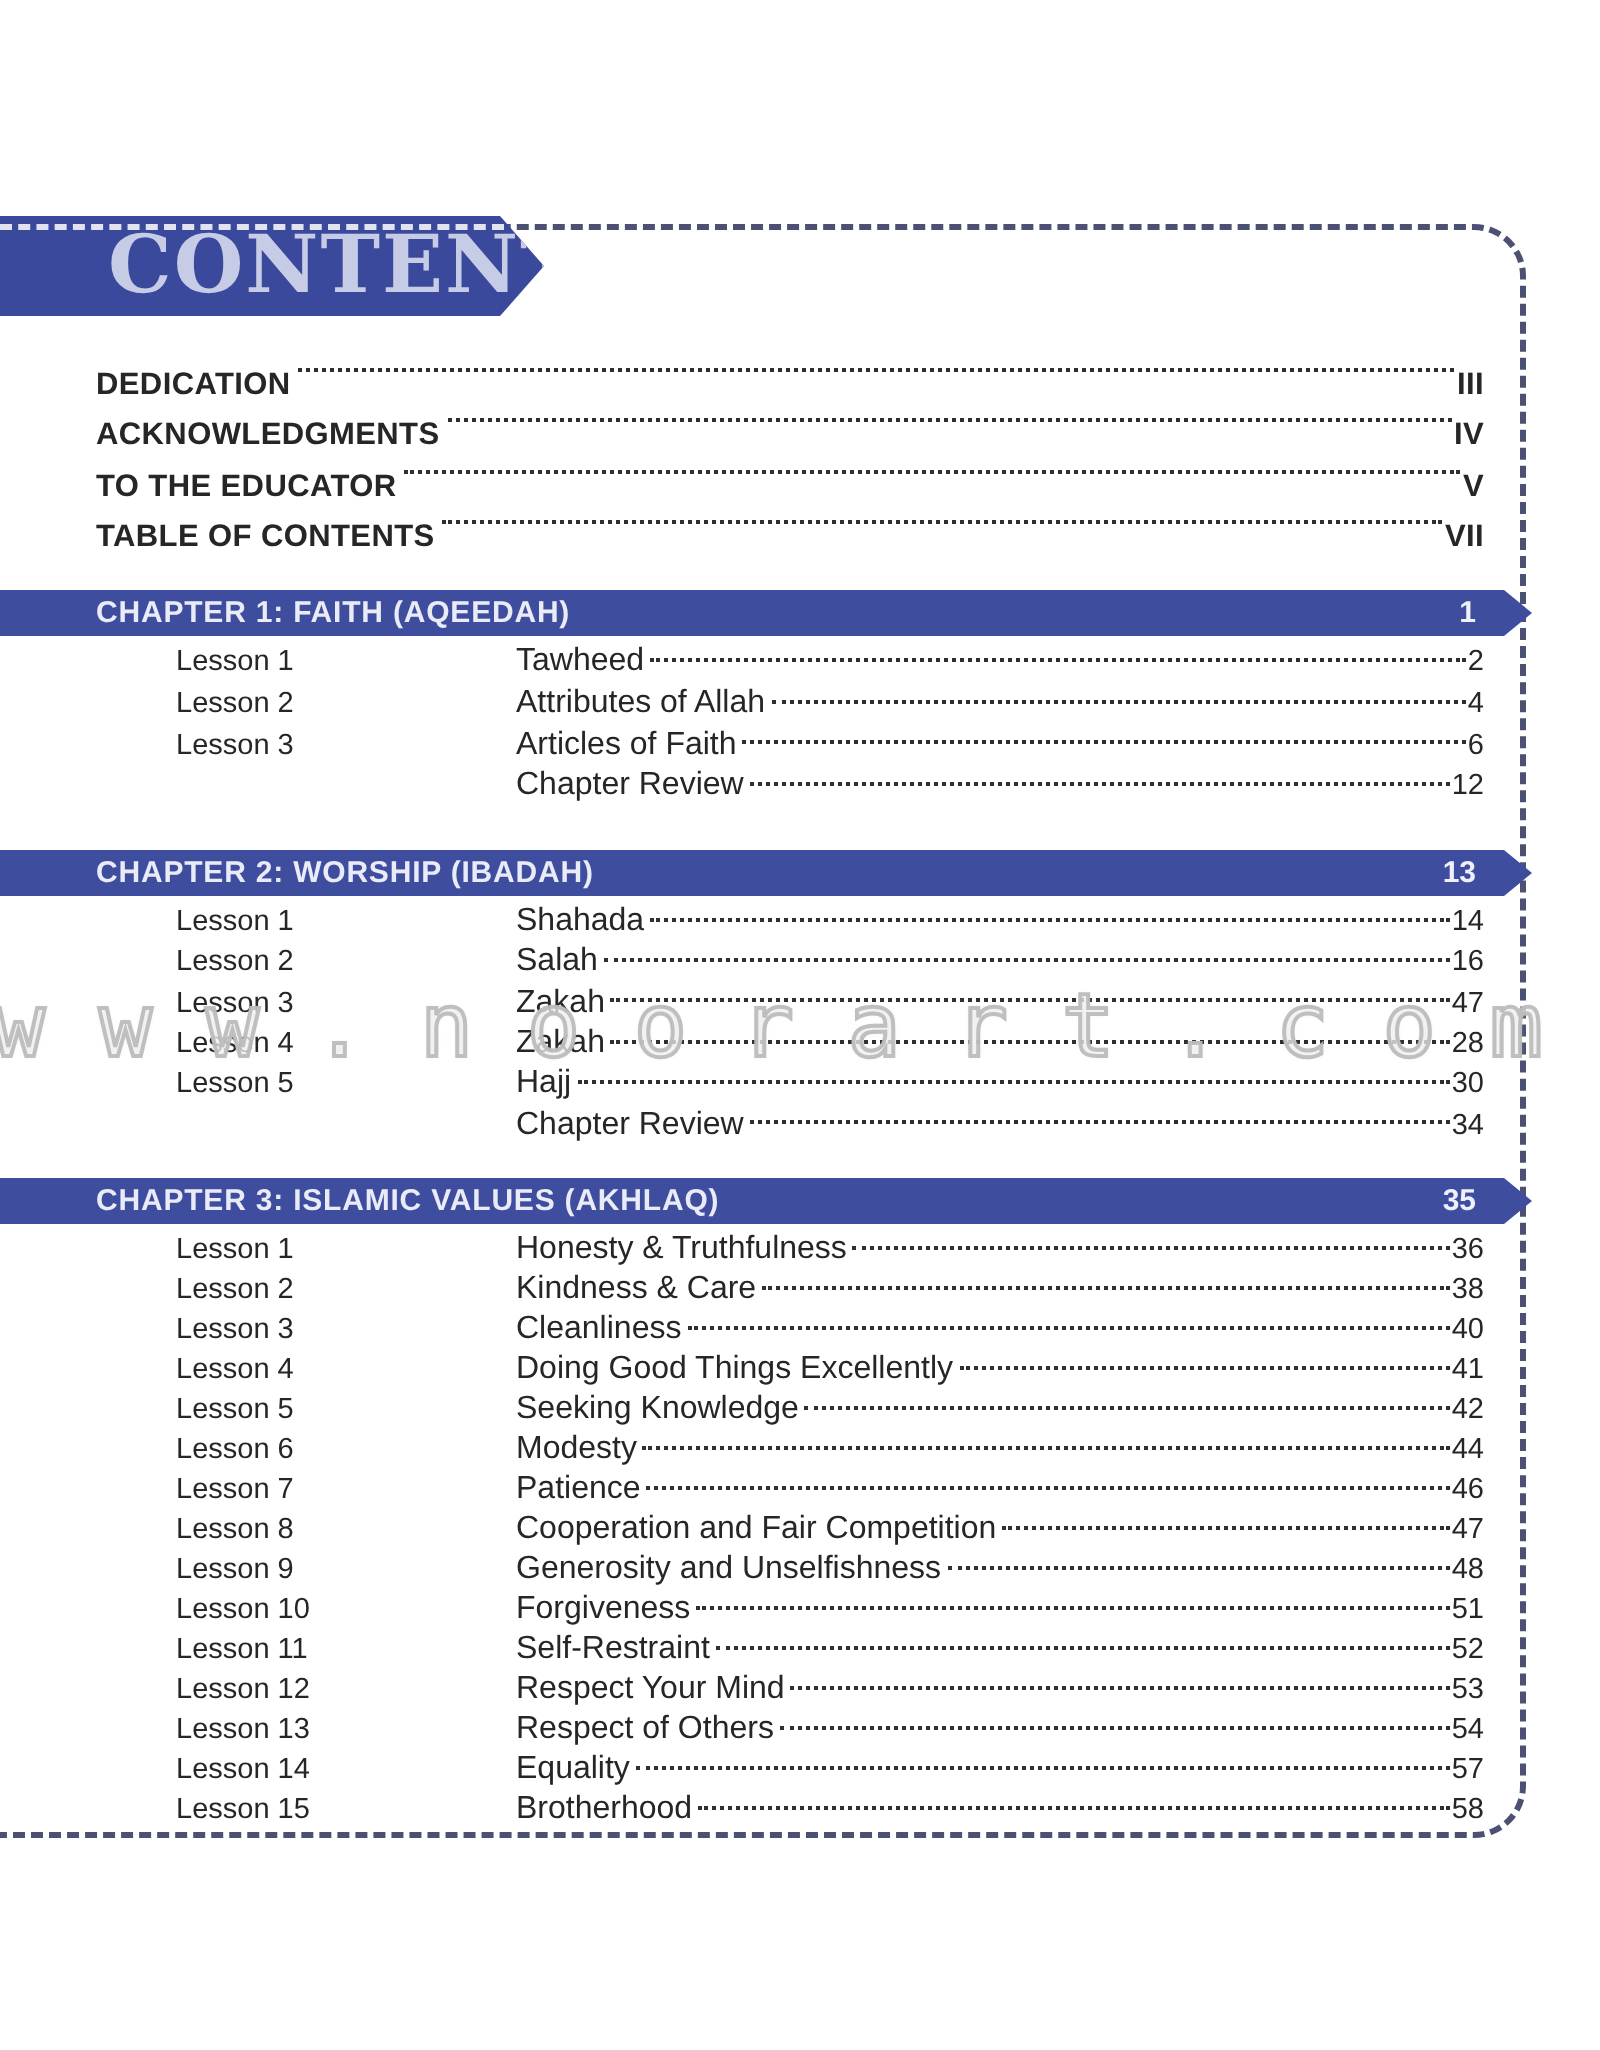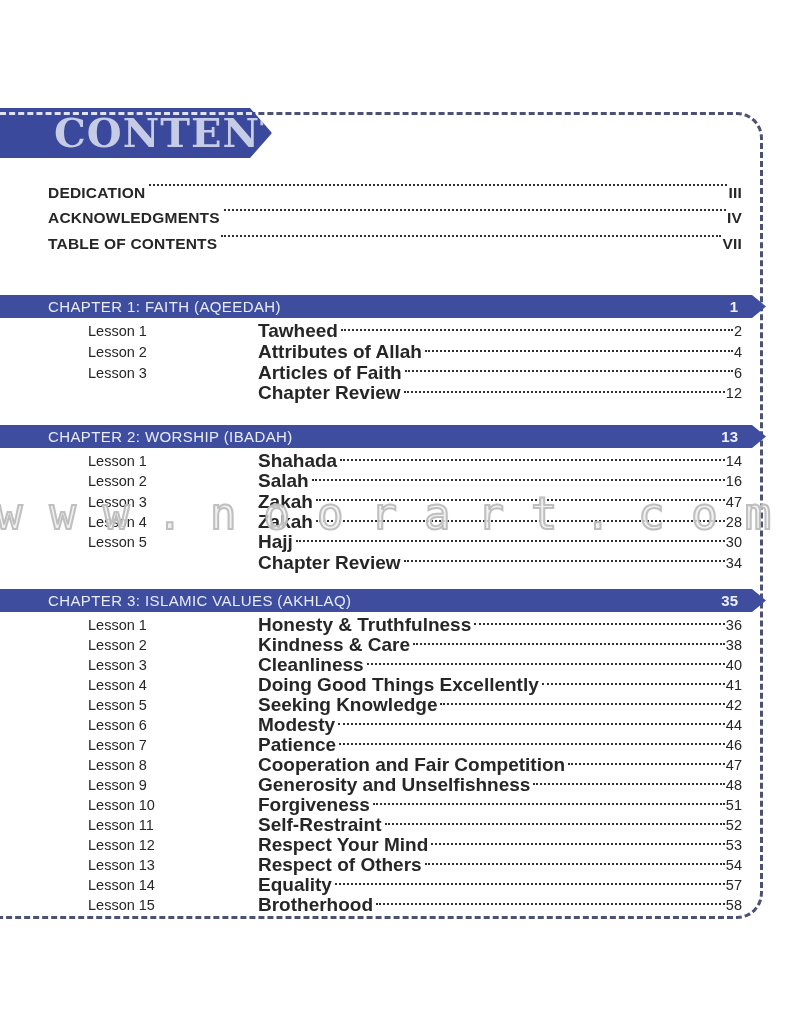--- a/index.html
+++ b/index.html
@@ -32,27 +32,27 @@
   .fm-row{display:flex;align-items:flex-start;height:25.3px;font-weight:bold;font-size:15.5px;letter-spacing:0.2px;}
   .dots{flex:1;border-bottom:2.5px dotted #2e2e2e;margin:0 1px 3px 4px;}
   
   .chapters{position:absolute;left:0;top:0;width:100%;height:100%;}
   .chapter-section{position:absolute;left:0;width:766px;z-index:2;}
   .c1{top:295px}.c2{top:425px}.c3{top:589px}
   .chapter-bar{
     position:relative;height:23px;background:#3f4d9f;
     clip-path:polygon(0 0,calc(100% - 14px) 0,100% 50%,calc(100% - 14px) 100%,0 100%);
   }
-  .bar-label{position:absolute;left:48px;top:0;line-height:23px;font-size:15px;font-weight:normal;color:#e9ebf7;letter-spacing:0.4px;white-space:nowrap;}
+  .bar-label{position:absolute;left:48px;top:0;line-height:23px;font-size:15px;font-weight:bold;color:#e9ebf7;letter-spacing:0.4px;white-space:nowrap;}
   .bar-page{position:absolute;right:28px;top:0;line-height:23px;font-size:15px;font-weight:bold;color:#eef0fa;}
   .rows{padding:3px 24px 0 88px;}
   .row{display:flex;align-items:center;}
   .c1 .row{height:20.7px}.c2 .row{height:20.3px}.c3 .row{height:20px}
   .lesson-num{flex:0 0 170px;width:170px;font-size:14.5px;}
-  .lesson-title{font-size:19px;white-space:nowrap;font-weight:bold;}
+  .lesson-title{font-size:16px;white-space:nowrap;}
   .row .dots{border-bottom-width:2px;margin:0 1px 3px 3px;}
   .row-page,.fm-page{font-size:14.5px;}
   .fm-page{font-size:15.5px;}
   
   .watermark{
     position:absolute;left:-4px;top:490px;width:812px;z-index:6;
     font-family:"DejaVu Sans Mono",monospace;font-size:44px;line-height:48px;
     letter-spacing:27px;white-space:nowrap;
     color:rgba(255,255,255,0.5);
     -webkit-text-stroke:2px rgba(188,188,188,0.95);
@@ -75,20 +75,25 @@
         <span class="fm-label">DEDICATION</span>
         <span class="dots"></span>
         <span class="fm-page">III</span>
       </div>
       <div class="fm-row">
         <span class="fm-label">ACKNOWLEDGMENTS</span>
         <span class="dots"></span>
         <span class="fm-page">IV</span>
       </div>
       <div class="fm-row">
+        <span class="fm-label">TO THE EDUCATOR</span>
+        <span class="dots"></span>
+        <span class="fm-page">V</span>
+      </div>
+      <div class="fm-row">
         <span class="fm-label">TABLE OF CONTENTS</span>
         <span class="dots"></span>
         <span class="fm-page">VII</span>
       </div>
     </div>
 
   <div class="chapters">
       <section class="chapter-section c1">
         <div class="chapter-bar">
           <span class="bar-label">CHAPTER 1: FAITH (AQEEDAH)</span>

